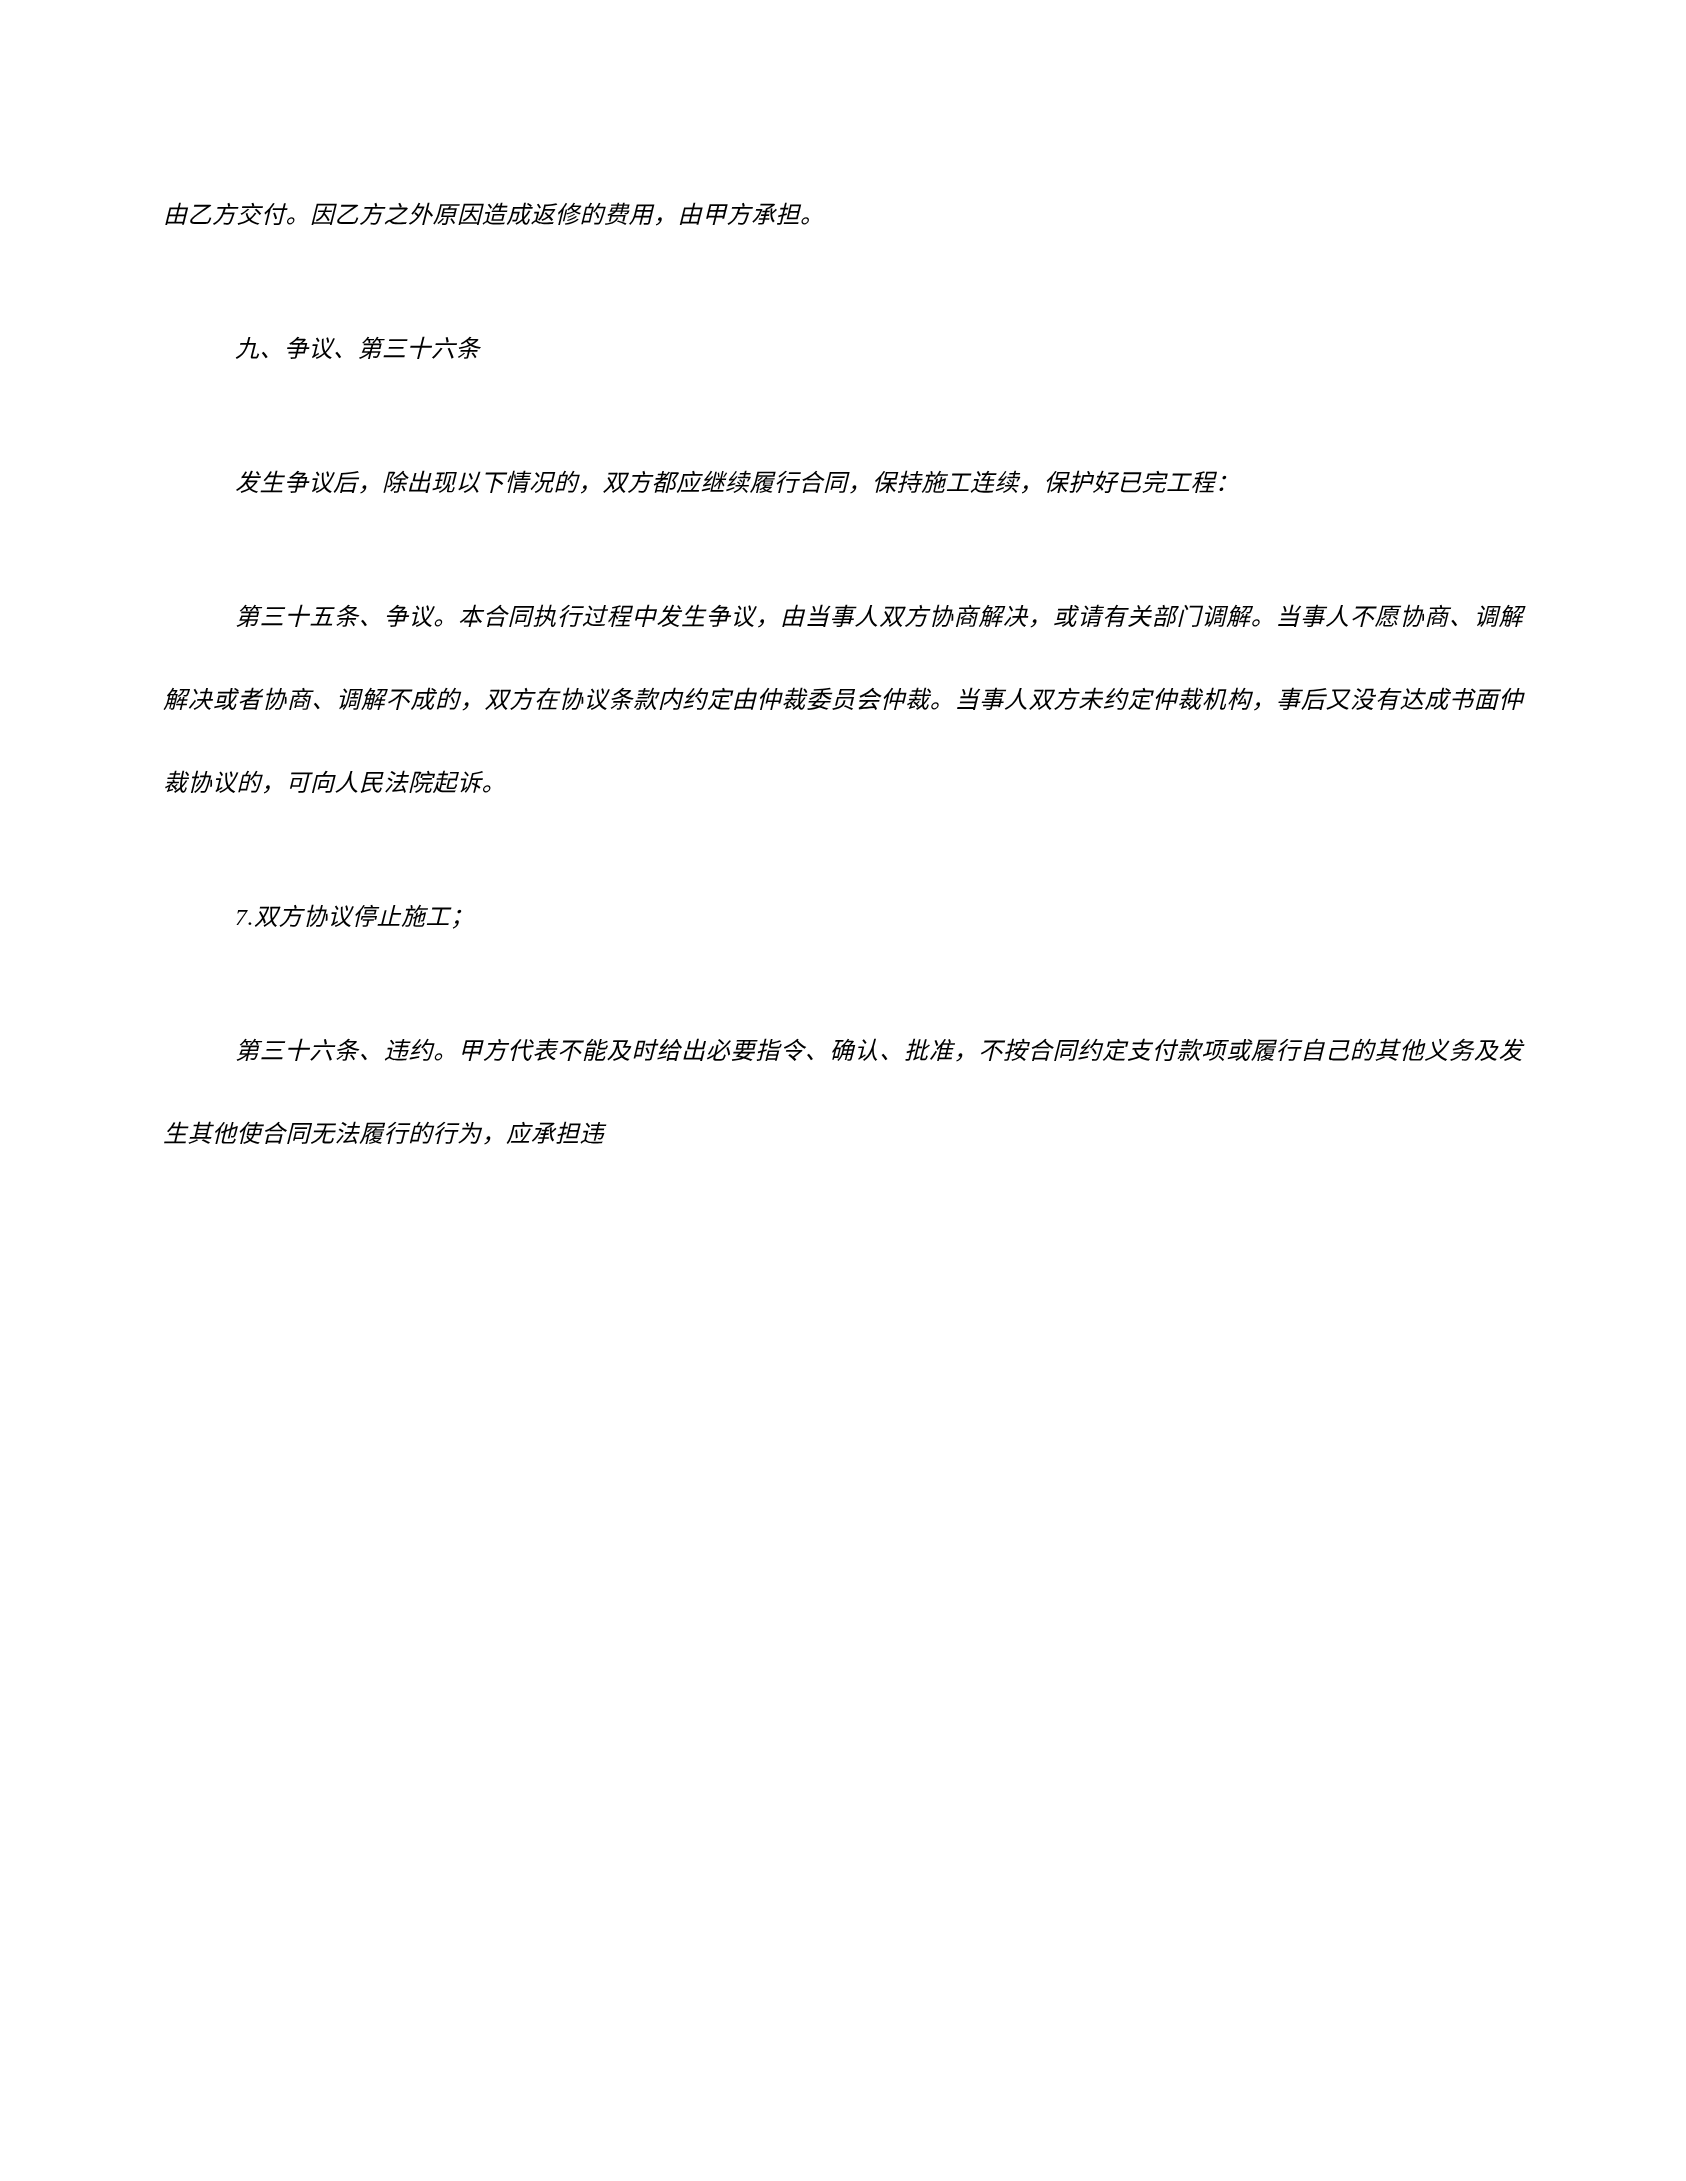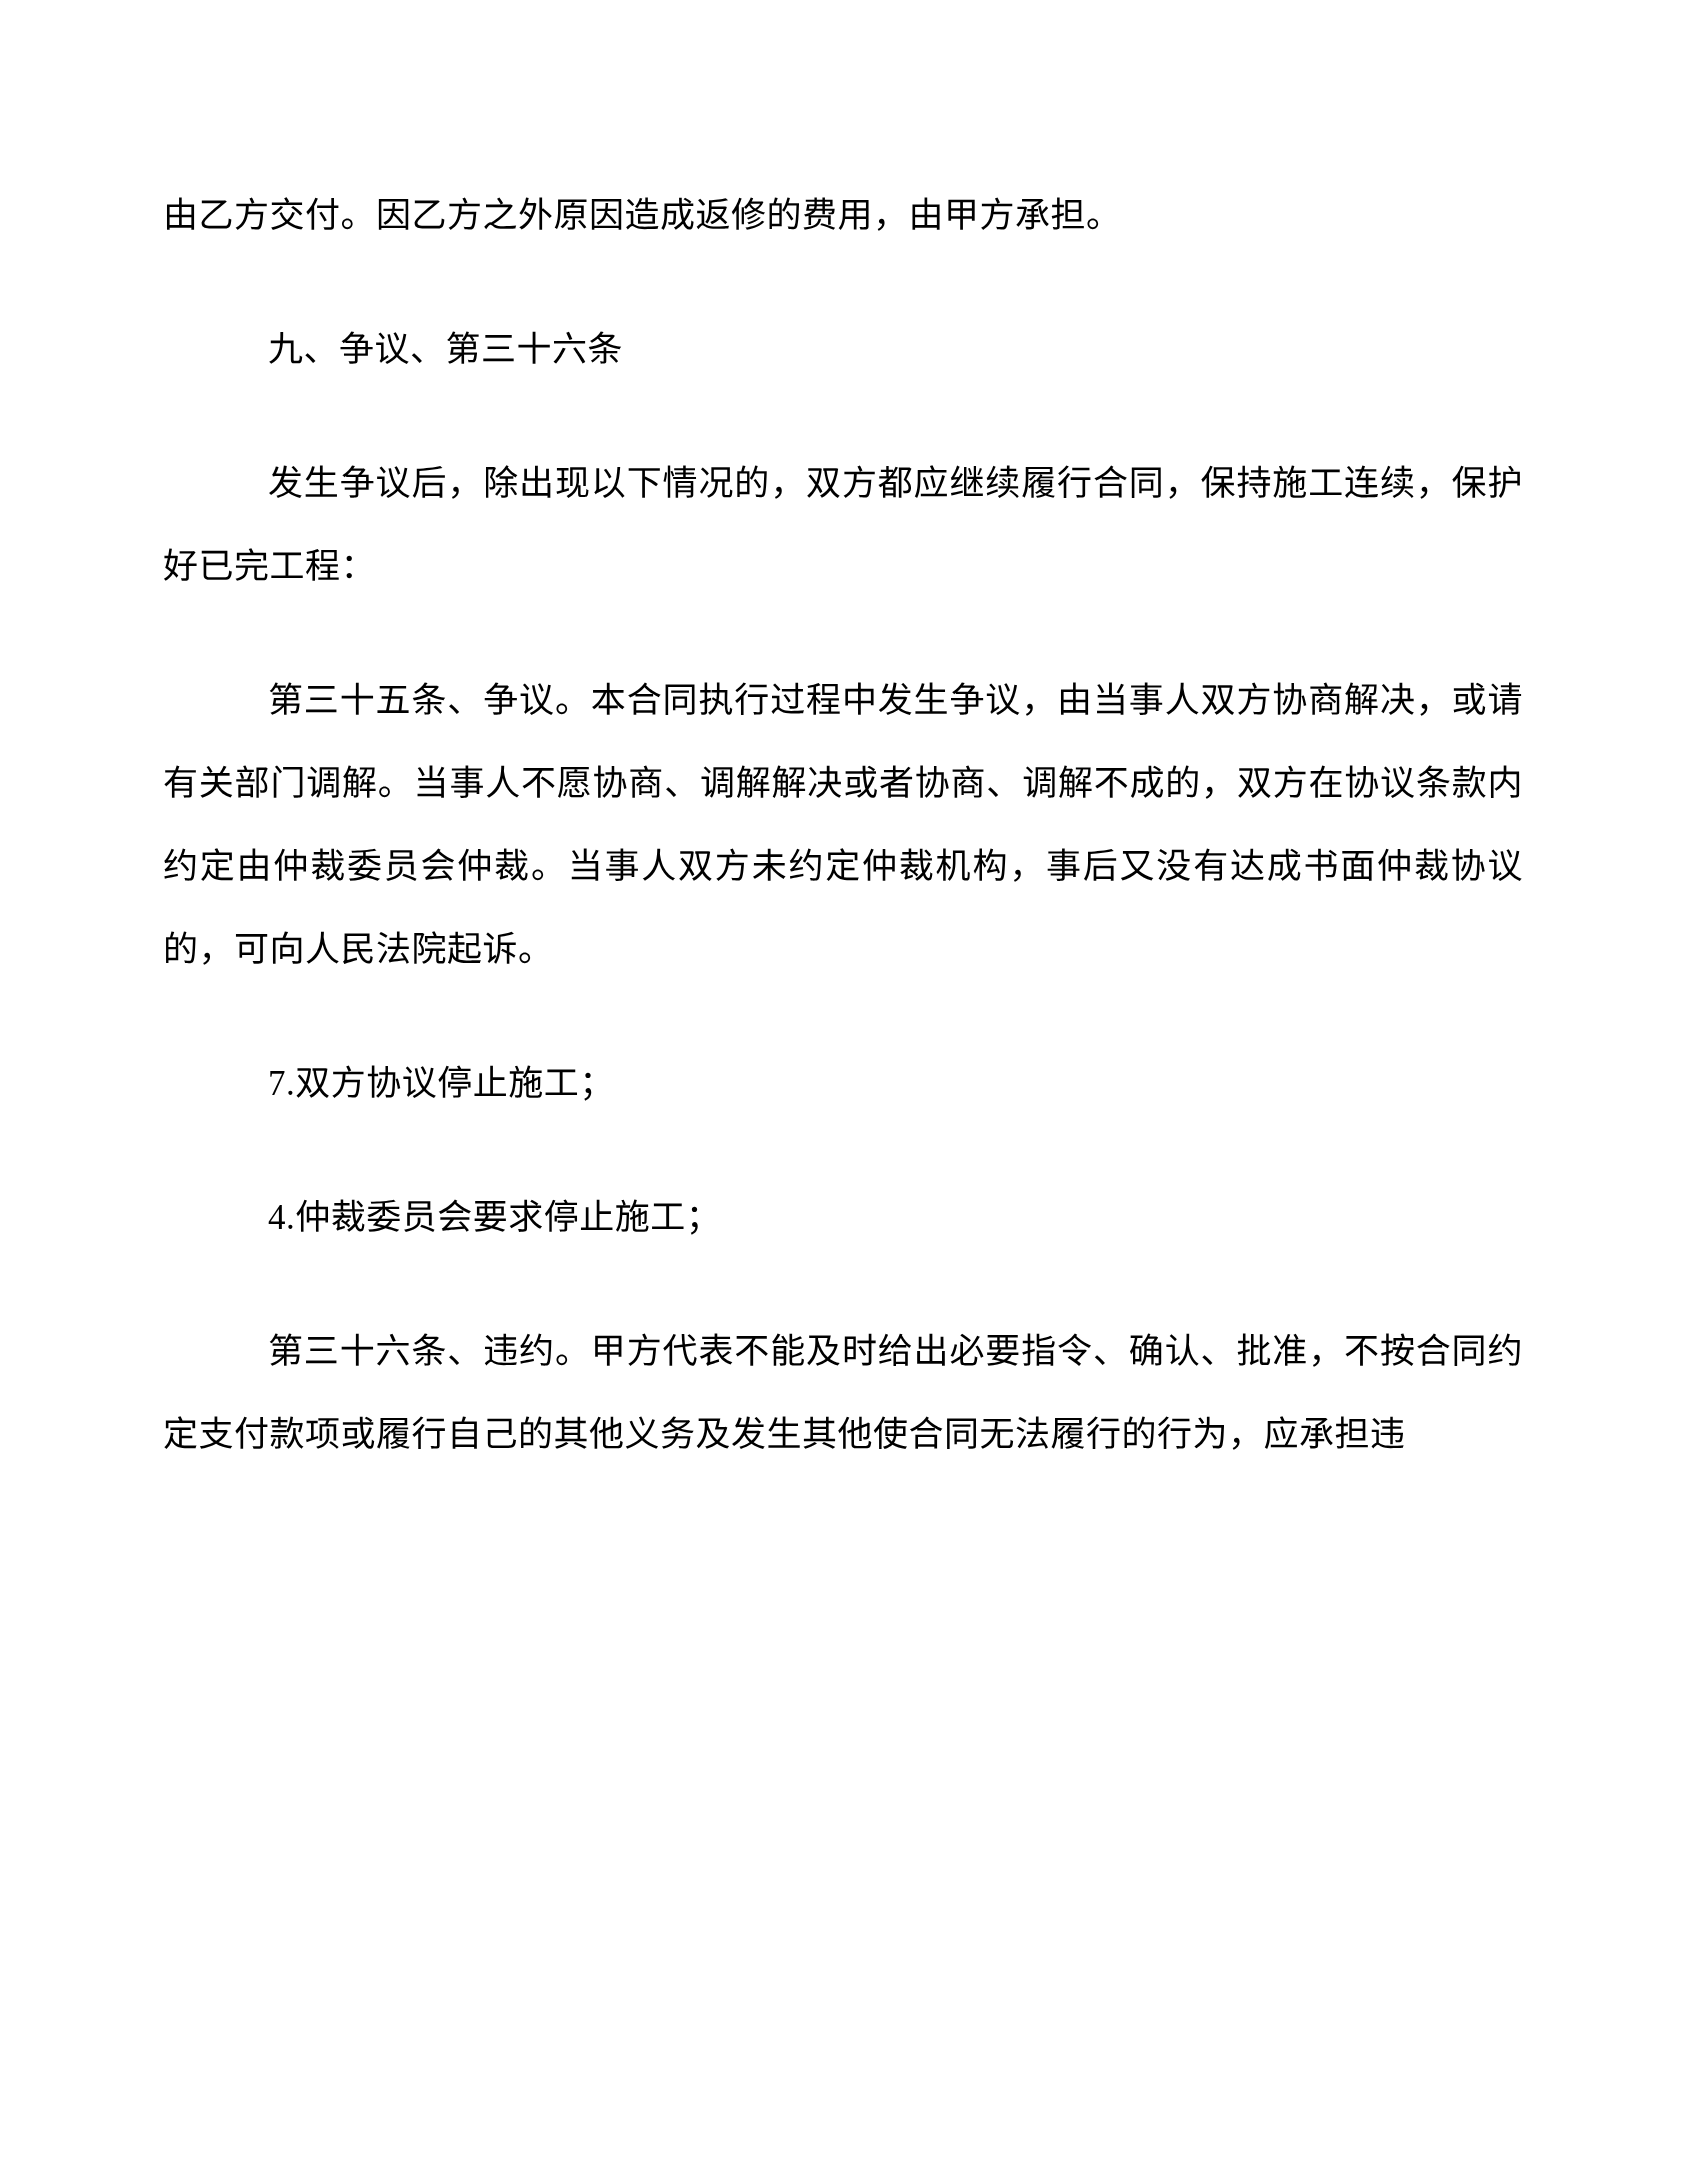--- a/index.html
+++ b/index.html
@@ -14,38 +14,38 @@
     margin: 0 auto;
     background: #ffffff;
     color: #000000;
     font-family: "Liberation Serif", "DejaVu Serif", serif;
     overflow: hidden;
     box-sizing: border-box;
     padding: 174px 163px 0 163px;
   }
   .doc-body p {
     margin: 0 0 51px 0;
-    font-size: 35px;
+    font-size: 24px;
     line-height: 83px;
     text-align: justify;
     text-justify: inter-character;
     letter-spacing: 0.5px;
     word-break: break-all;
+    font-style: italic;
   }
   .doc-body p.indent {
     text-indent: 3em;
   }
 </style>
 </head>
 <body>
 
 <div class="page">
   <div class="doc-body">
     <p>由乙方交付。因乙方之外原因造成返修的费用，由甲方承担。</p>
     <p class="indent">九、争议、第三十六条</p>
     <p class="indent">发生争议后，除出现以下情况的，双方都应继续履行合同，保持施工连续，保护好已完工程：</p>
     <p class="indent">第三十五条、争议。本合同执行过程中发生争议，由当事人双方协商解决，或请有关部门调解。当事人不愿协商、调解解决或者协商、调解不成的，双方在协议条款内约定由仲裁委员会仲裁。当事人双方未约定仲裁机构，事后又没有达成书面仲裁协议的，可向人民法院起诉。</p>
     <p class="indent">7.双方协议停止施工；</p>
-    <p class="indent">4.仲裁委员会要求停止施工；</p>
     <p class="indent">第三十六条、违约。甲方代表不能及时给出必要指令、确认、批准，不按合同约定支付款项或履行自己的其他义务及发生其他使合同无法履行的行为，应承担违</p>
   </div>
 </div>
 
 
 </body></html>

